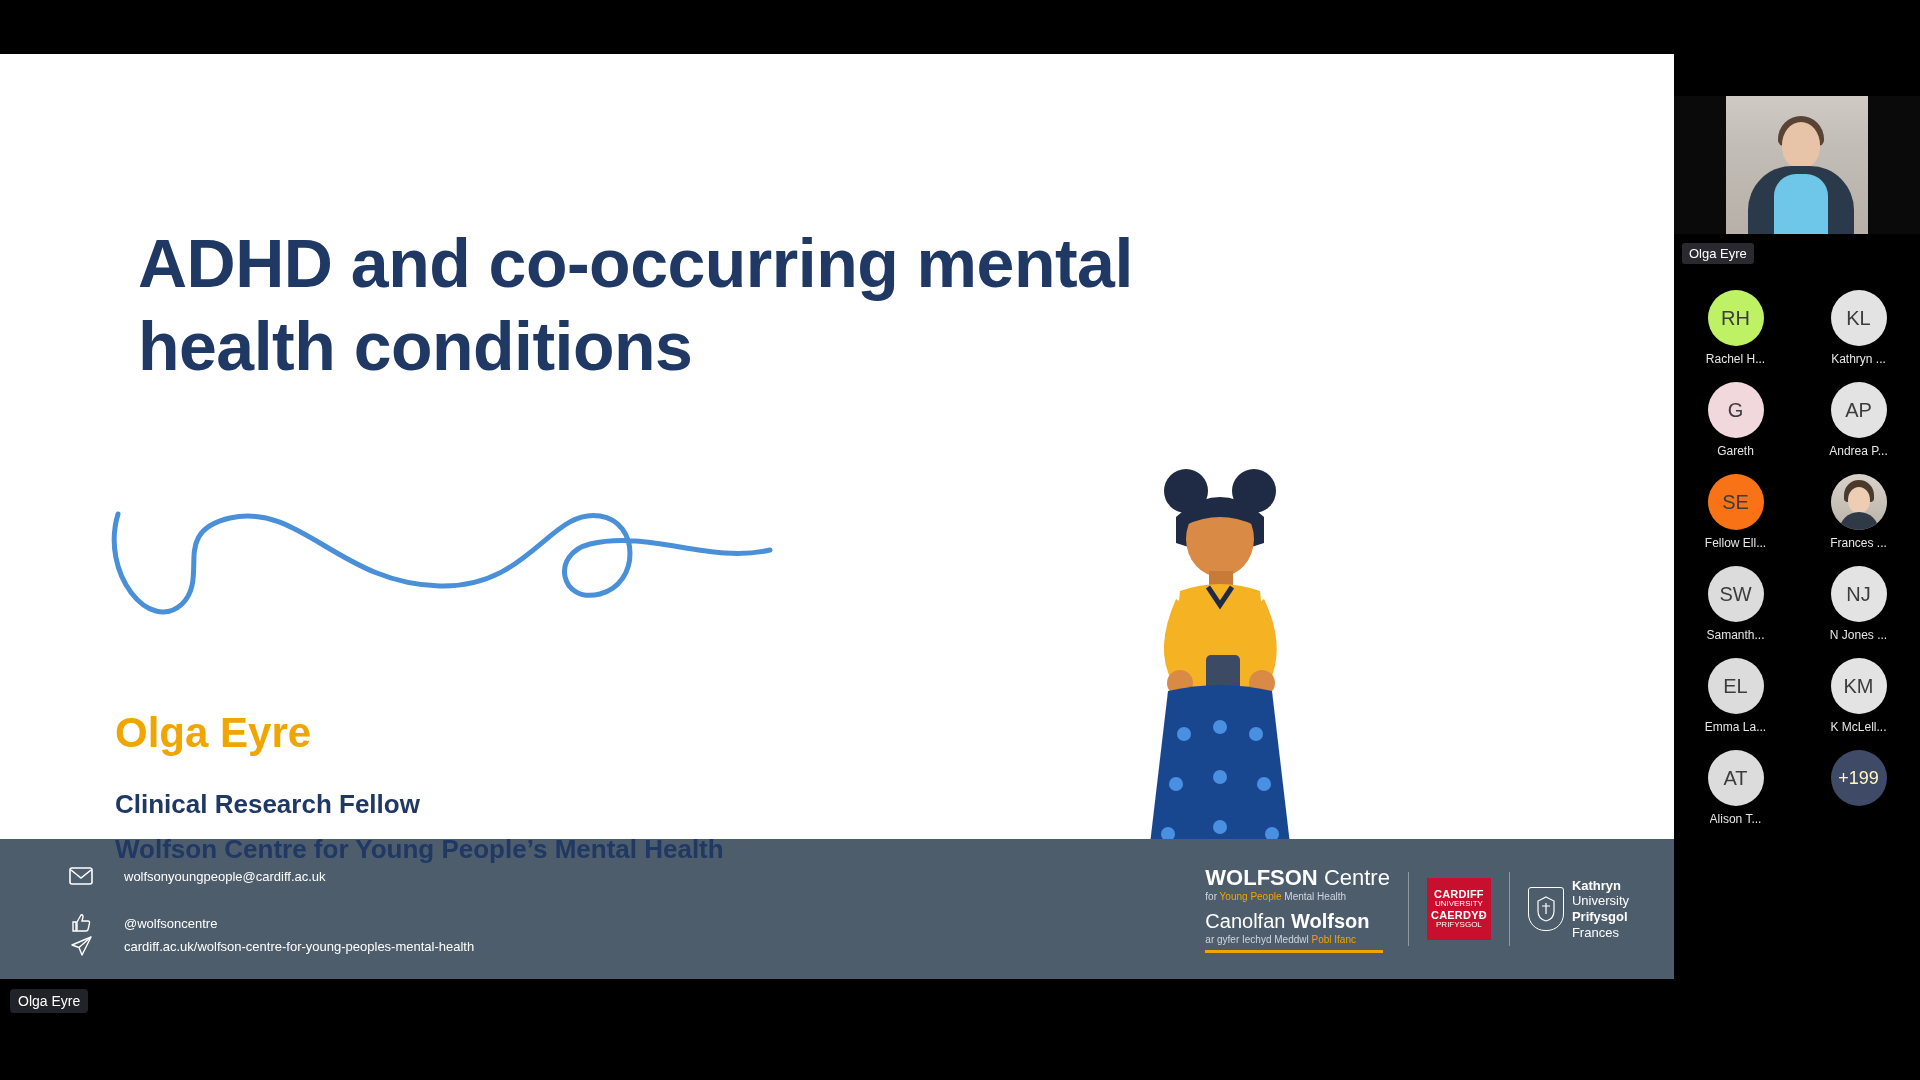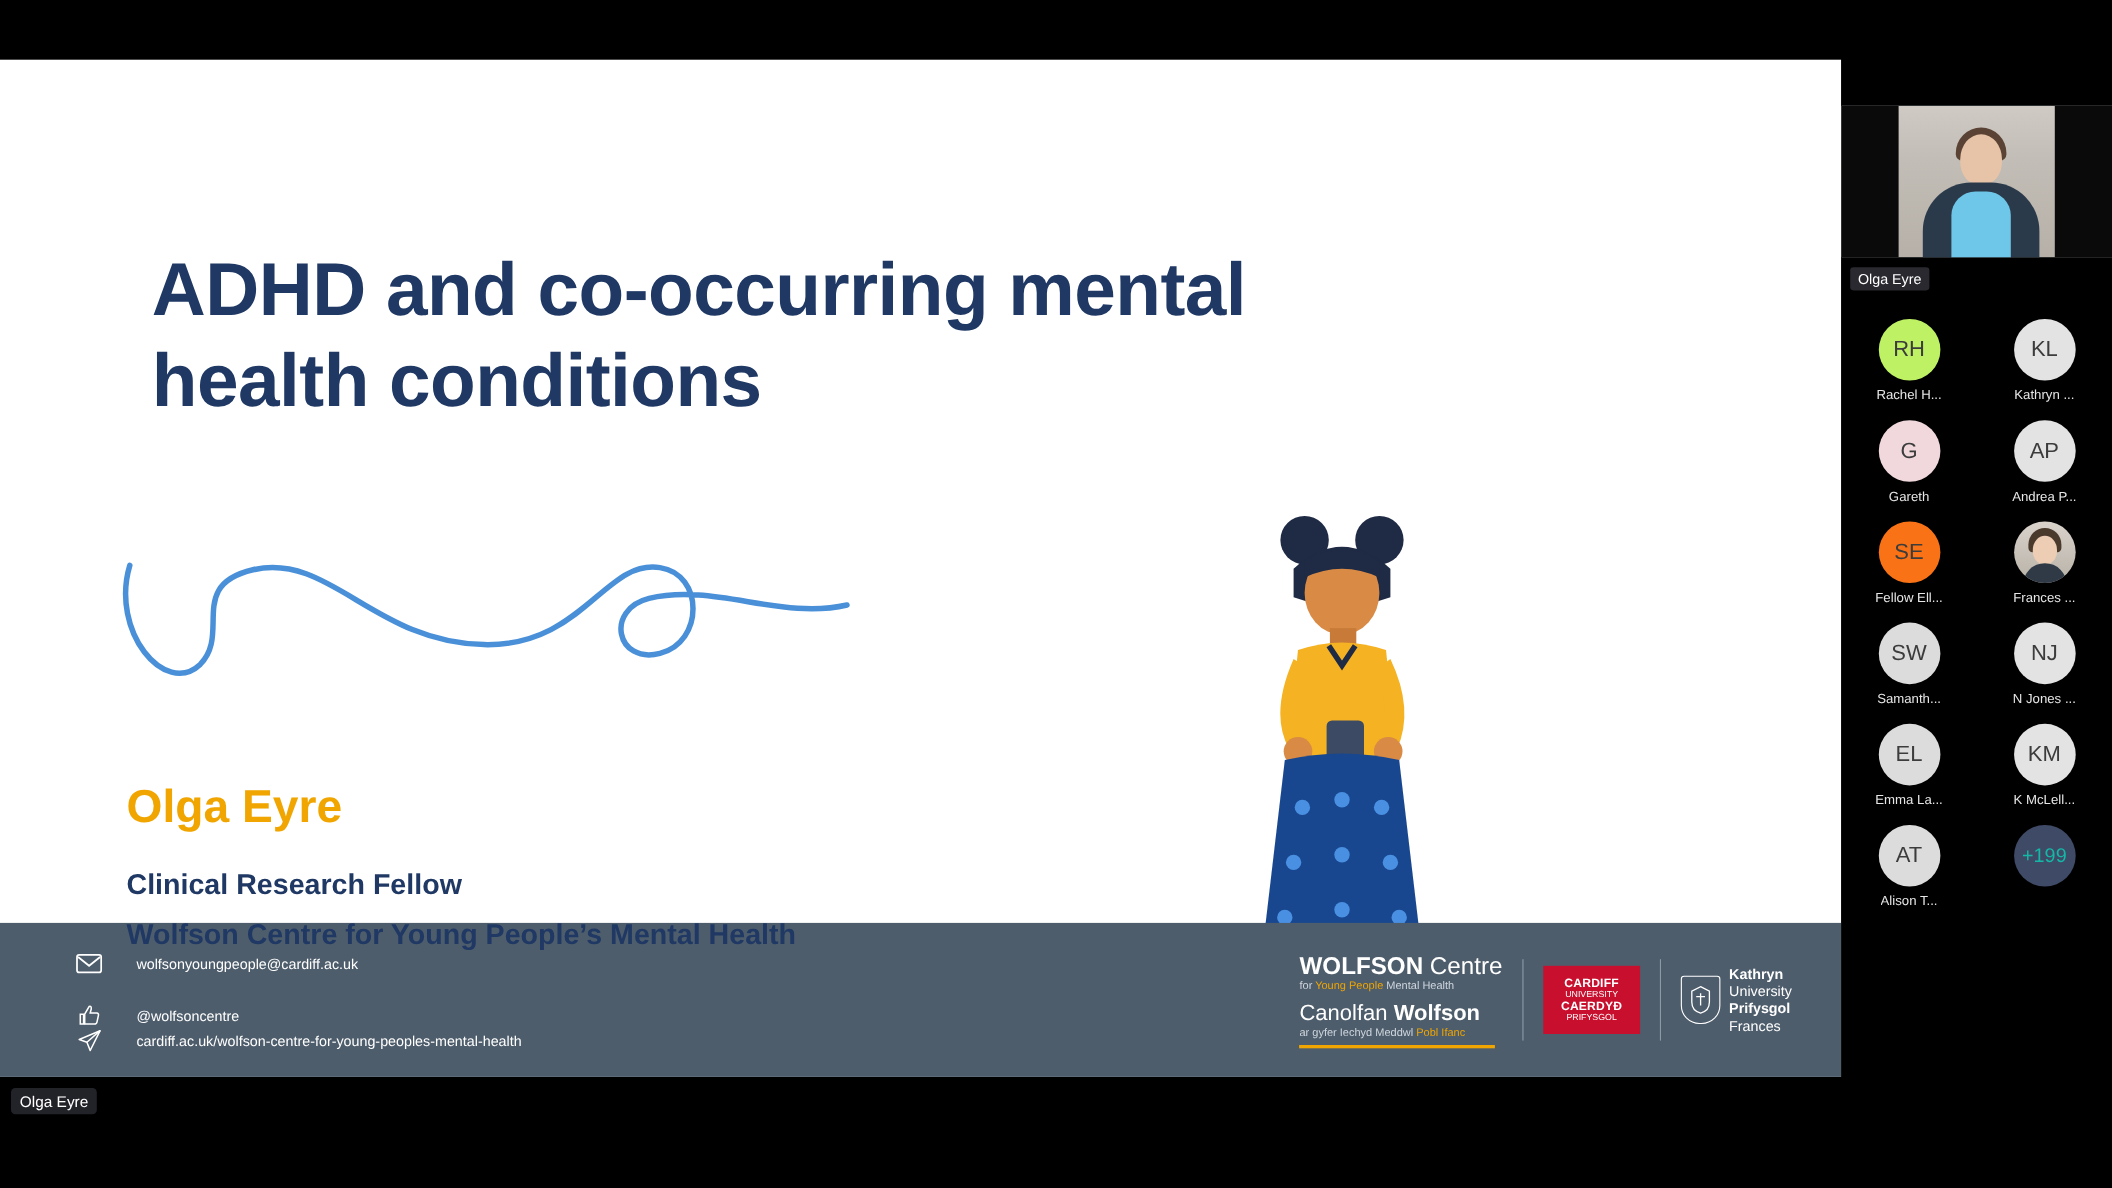--- a/index.html
+++ b/index.html
@@ -142,21 +142,21 @@
   #wolfson-logo .l2 .accent { color:#f0a500; }
   #wolfson-logo .l3 { font-size: 20px; font-weight: normal; color:#ffffff; margin-top:7px; }
   #wolfson-logo .l3 b { font-weight: bold; }
   #wolfson-logo .l4 { font-size: 10px; color:#cfd6de; margin-top:1px; }
   #wolfson-logo .l4 .accent { color:#f0a500; }
   #wolfson-logo .bar { width: 178px; height: 3px; background: #f0a500; margin-top: 5px; }
   .logo-divider { width:1px; height:74px; background:#8e99a4; }
   #cardiff-logo {
     background:#c8102e;
     color:#fff;
-    width: 88px;
+    width: 64px;
     height: 62px;
     display:flex;
     flex-direction:column;
     align-items:center;
     justify-content:center;
     line-height:1.1;
     text-align:center;
   }
   #cardiff-logo .cl { font-size: 11px; font-weight:bold; letter-spacing:0.2px; }
   #cardiff-logo .cs { font-size: 8px; }
@@ -287,21 +287,21 @@
     margin-top: 6px;
     color: #e6e6e6;
     font-size: 12px;
     max-width: 118px;
     white-space: nowrap;
     overflow: hidden;
     text-align: center;
   }
   .avatar.more {
     background: #3f4a66;
-    color: #14b8a6;
+    color: #fef9c3;
     font-size: 18px;
   }
 </style>
 </head>
 <body>
 
 <div id="app">
 
   <div id="share-area">
 

